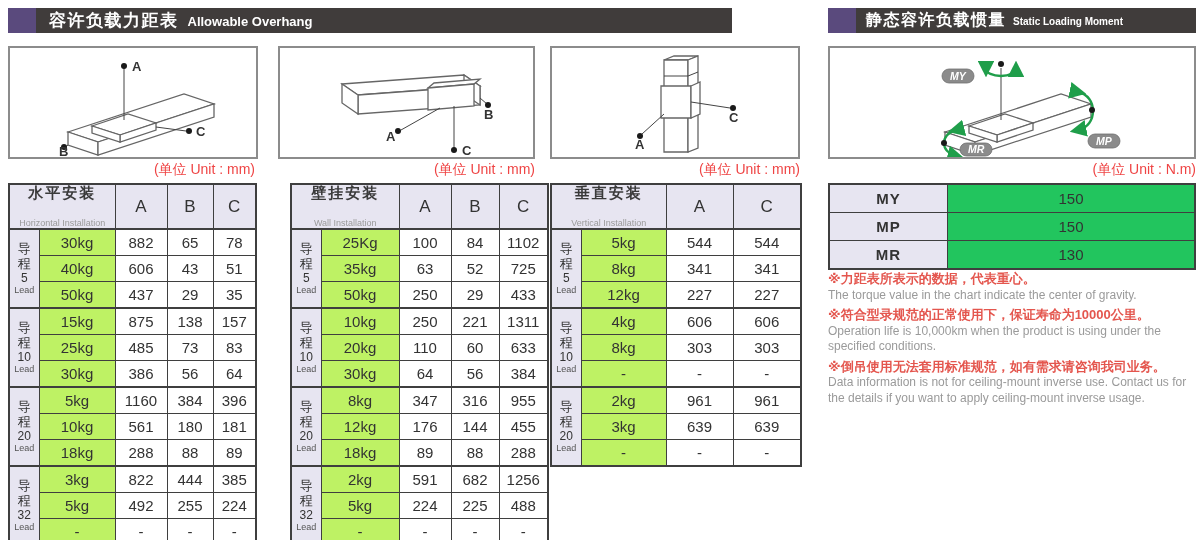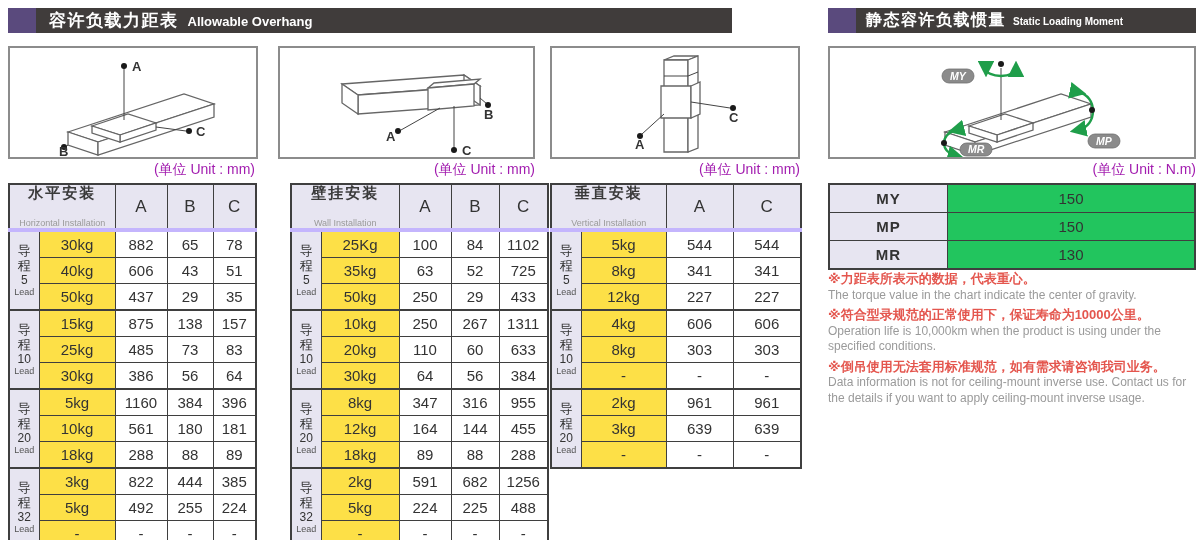--- a/index.html
+++ b/index.html
@@ -9,35 +9,35 @@
   
   .hdrbar{display:flex;height:25px}
   .sq{width:28px;background:#5a4a7d}
   .bar{flex:1;background:#403c3b;display:flex;align-items:center;gap:9px;padding-left:13px;color:#fff}
   .bar .zh{font-size:17px;font-weight:bold;letter-spacing:1.5px;white-space:nowrap}
   .bar .en{font-size:13px;font-weight:bold;margin-top:2px;white-space:nowrap}
   
   .dbox{border:2px solid #8c8c8c;background:#fff;box-sizing:border-box}
   .dbox svg{display:block}
   
-  .unit{font-size:14px;color:#a21caf;text-align:right}
+  .unit{font-size:14px;color:#ef4444;text-align:right}
   
   table.spec{border-collapse:collapse;table-layout:fixed;border:2px solid #3f3f3f}
   .spec th,.spec td{border:1px solid #3f3f3f;text-align:center;vertical-align:middle;padding:0;color:#333;overflow:hidden}
   .spec thead th{background:#e7e5f1;height:37px}
-  .spec thead tr{border-bottom:4px solid #c4b5fd}
+  .spec thead tr{border-bottom:2px solid #c4b5fd}
   .t-title .tz{font-size:15px;font-weight:bold;letter-spacing:2px;color:#3a3a3a;line-height:1.1}
   .t-title .te{font-size:9px;color:#9a9a9a;font-weight:normal;line-height:1.1;margin-top:17px}
   .t-col{font-size:17px;font-weight:500}
   .spec td{height:25px;font-size:15px;background:#fff}
   .spec td.lead{background:#e7e5f1;line-height:1.05;padding:2px 0}
   .lz{font-size:13px;line-height:1.15}
   .ln{font-size:12px;line-height:1.15}
   .le{font-size:9px;color:#555;line-height:1.2}
-  .spec td.load{background:#fde047}
+  .spec td.load{background:#bef264}
   .spec tr.grp td{border-top:2px solid #3f3f3f}
   
   table.mom{border-collapse:collapse;border:2px solid #3f3f3f;table-layout:fixed;width:368px}
   .mom td{border:1px solid #3f3f3f;height:25px;text-align:center;font-size:15px;color:#333;background:#22c55e}
   .mom td.mkey{background:#e7e5f1;width:115px;font-weight:bold;letter-spacing:1px}
   
   .notes{line-height:1.28}
   .note{margin-bottom:3px}
   .nzh{color:#e4564e;font-weight:bold;font-size:13px;line-height:1.35}
   .nen{color:#9a9a9a;font-size:12px;line-height:1.3}
@@ -327,21 +327,21 @@
       </tr>
       <tr class="grp">
         <td class="lead" rowspan="3">
           <div class="lz">导</div>
           <div class="lz">程</div>
           <div class="ln">10</div>
           <div class="le">Lead</div>
         </td>
         <td class="load">10kg</td>
         <td class="val">250</td>
-        <td class="val">267</td>
+        <td class="val">221</td>
         <td class="val">1311</td>
       </tr>
       <tr>
         <td class="load">20kg</td>
         <td class="val">110</td>
         <td class="val">60</td>
         <td class="val">633</td>
       </tr>
       <tr>
         <td class="load">30kg</td>
@@ -356,21 +356,21 @@
           <div class="ln">20</div>
           <div class="le">Lead</div>
         </td>
         <td class="load">8kg</td>
         <td class="val">347</td>
         <td class="val">316</td>
         <td class="val">955</td>
       </tr>
       <tr>
         <td class="load">12kg</td>
-        <td class="val">164</td>
+        <td class="val">176</td>
         <td class="val">144</td>
         <td class="val">455</td>
       </tr>
       <tr>
         <td class="load">18kg</td>
         <td class="val">89</td>
         <td class="val">88</td>
         <td class="val">288</td>
       </tr>
       <tr class="grp">

